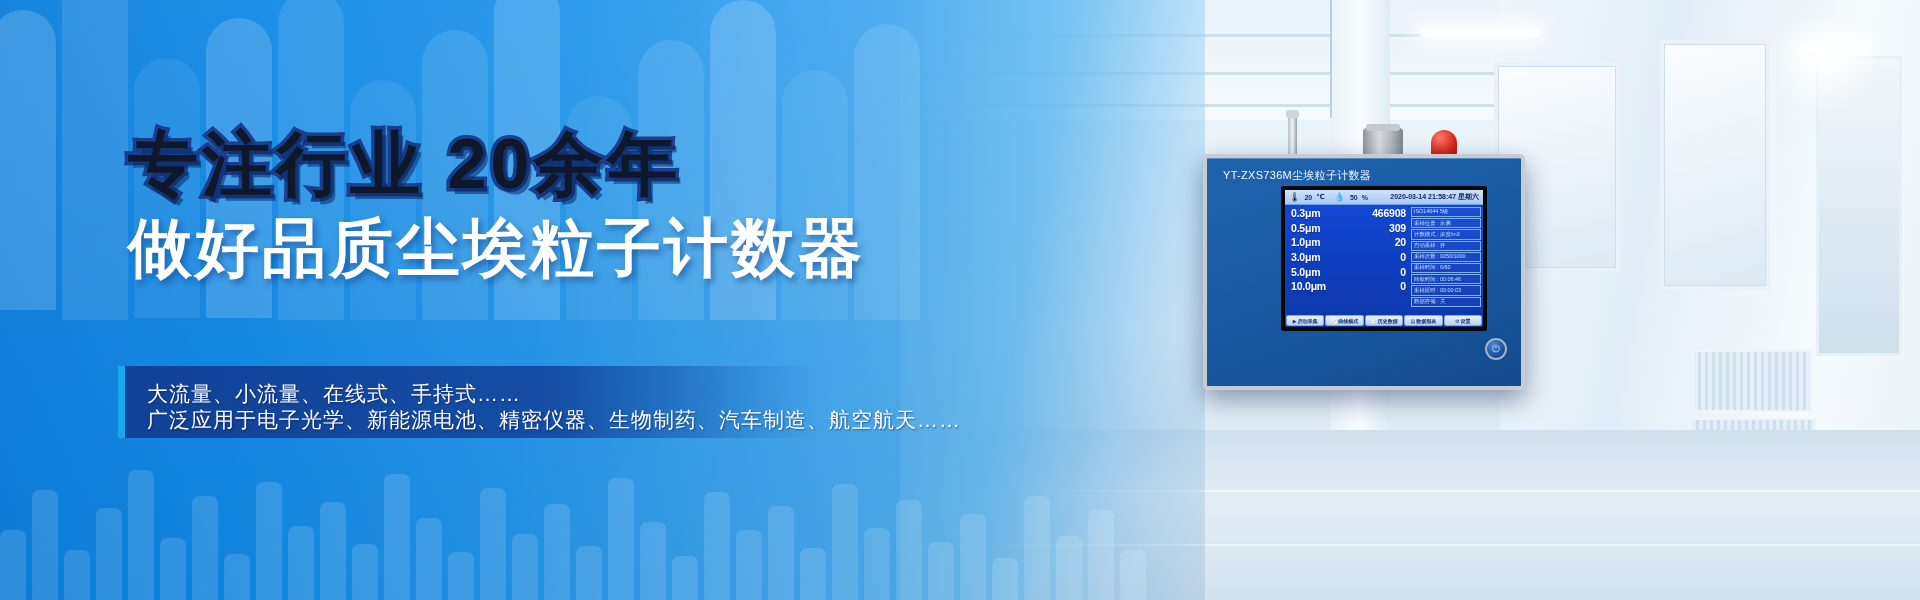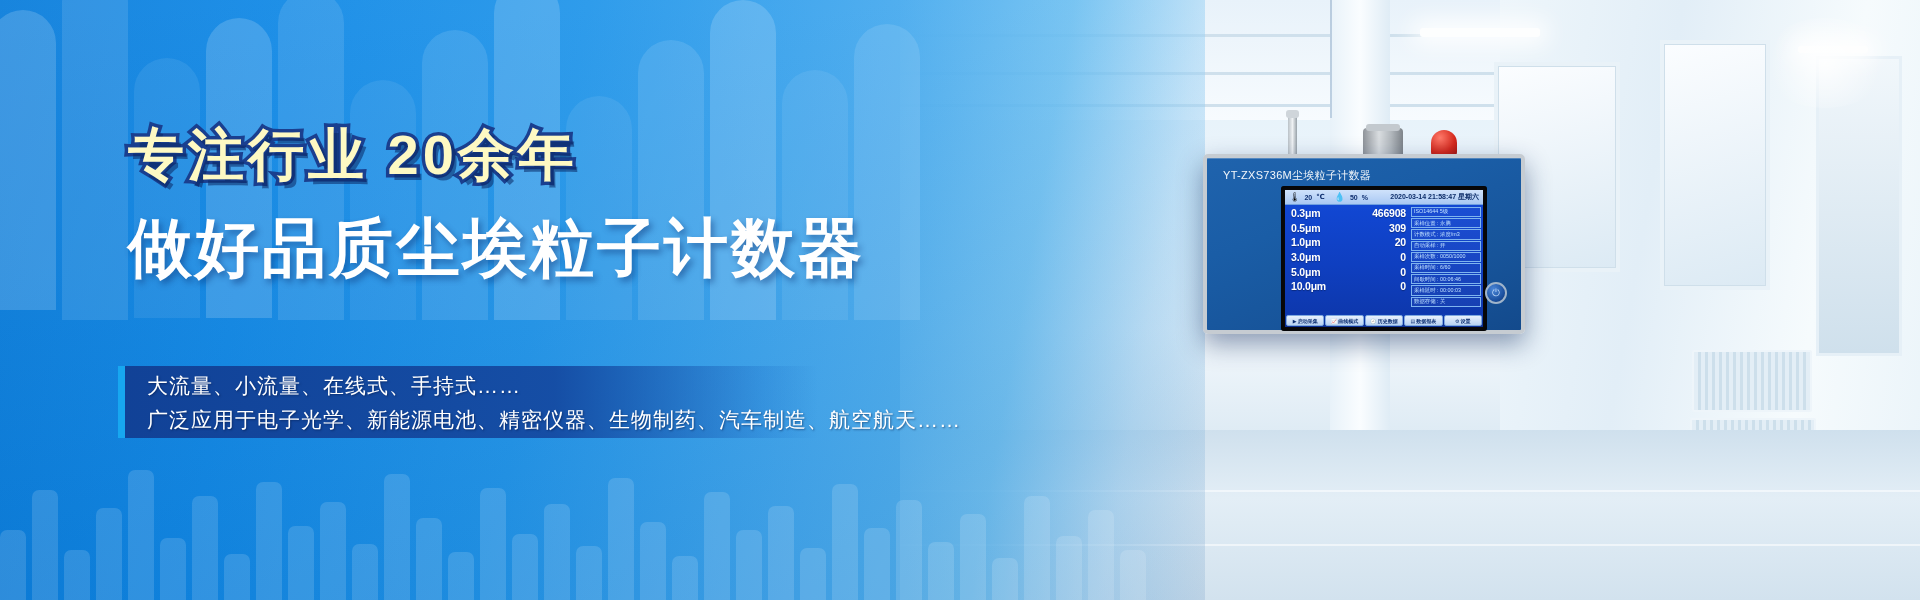--- a/index.html
+++ b/index.html
@@ -53,22 +53,22 @@
   .bar.d { background:rgba(255,255,255,.17); }
   .bar.l { background:rgba(255,255,255,.08); }
 
   
   .bars-bot { position:absolute; left:0; bottom:0; width:1180px; height:160px; }
   .bbar { position:absolute; bottom:0; background:rgba(255,255,255,.14); border-radius:7px 7px 0 0; }
 
   
   .headline {
     position:absolute; left:128px; top:118px;
-    font-size:56px; font-weight:bold; letter-spacing:4px;
-    color:#fef9c3; font-family:"Liberation Sans","DejaVu Sans",sans-serif;
+    font-size:70px; font-weight:bold; letter-spacing:4px;
+    color:#0f172a; font-family:"Liberation Sans","DejaVu Sans",sans-serif;
     -webkit-text-stroke:7px #1a3f8f;
     paint-order:stroke fill;
     text-shadow:5px 6px 0 rgba(10,40,100,.55);
     white-space:nowrap;
   }
   .headline2 {
     position:absolute; left:128px; top:205px;
     font-size:64px; font-weight:bold; letter-spacing:3px;
     color:#ffffff; white-space:nowrap;
     text-shadow:3px 4px 6px rgba(8,45,110,.45);
@@ -76,25 +76,25 @@
 
   
   .subbanner {
     position:absolute; left:118px; top:366px; width:700px; height:72px;
     background:linear-gradient(90deg,rgba(17,63,148,.96) 0%, rgba(20,72,160,.92) 62%,
                rgba(26,104,196,.25) 92%, rgba(30,120,210,0) 100%);
     border-left:7px solid #17a7f0;
   }
   .subline { position:absolute; left:22px; color:#ffffff; font-size:21px; letter-spacing:1px;
      white-space:nowrap; text-shadow:1px 1px 2px rgba(0,20,60,.5); }
-  .subline.a { top:6px; }
+  .subline.a { top:14px; }
   .subline.b { top:40px; }
 
   
-  .device { position:absolute; left:1203px; top:154px; width:322px; height:180px; }
+  .device { position:absolute; left:1203px; top:154px; width:322px; height:236px; }
   .dev-body {
     position:absolute; inset:0;
     background:linear-gradient(160deg,#1f63ad 0%, #1a5da6 35%, #17549a 70%, #134a8c 100%);
     border:4px solid #c6ccd2;
     border-radius:5px;
     box-shadow:0 10px 26px rgba(10,40,90,.45), inset 0 1px 0 rgba(255,255,255,.25);
   }
   .dev-title { position:absolute; left:16px; top:10px; color:#f3f7fb; font-size:11px;
     letter-spacing:.3px; white-space:nowrap; }
   .probe { position:absolute; left:85px; top:-40px; width:9px; height:44px;

